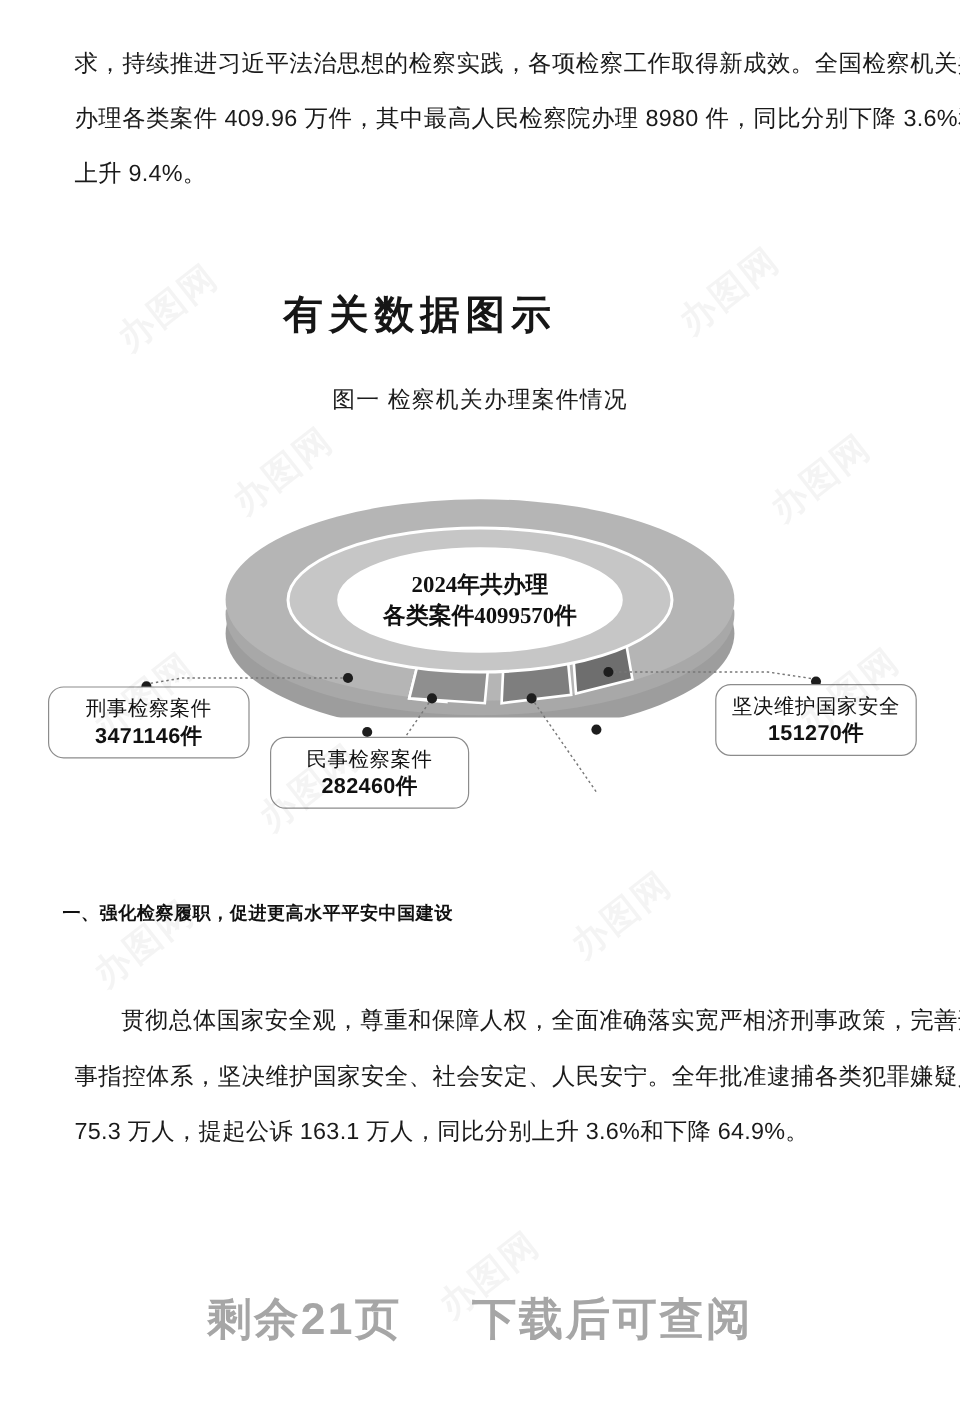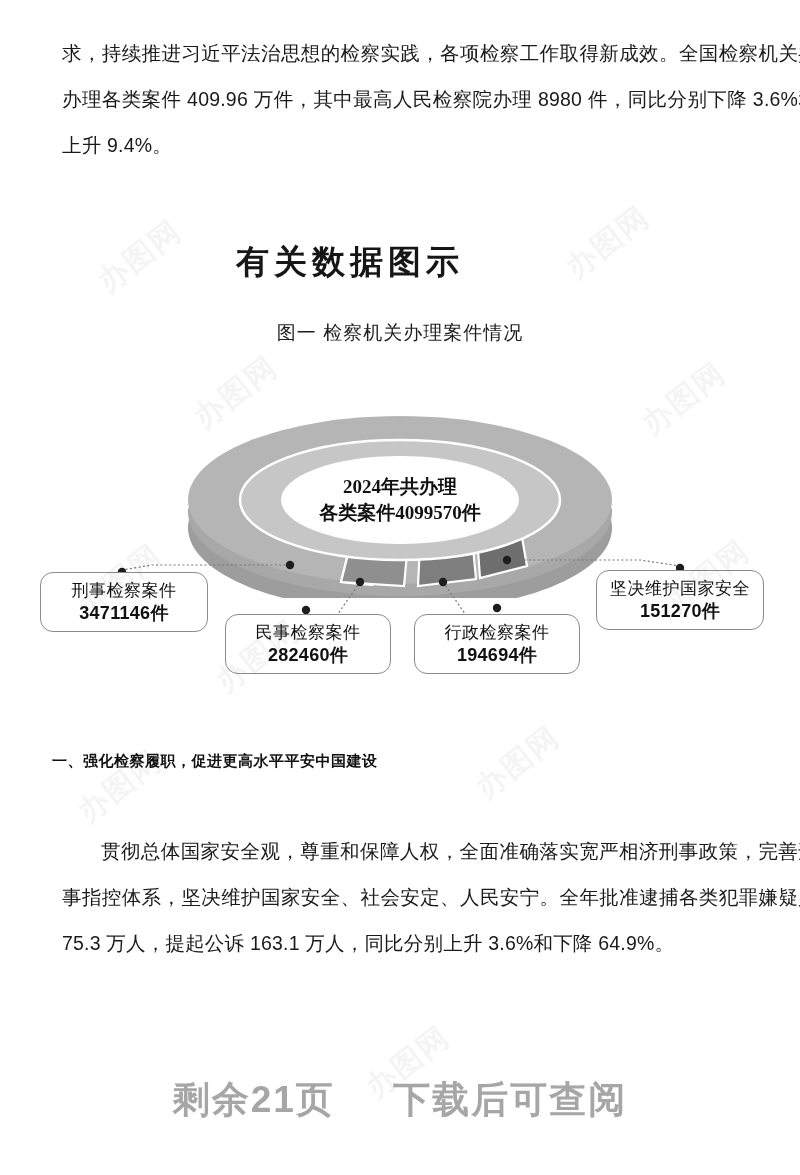--- a/index.html
+++ b/index.html
@@ -192,24 +192,20 @@
   <div class="callout" style="left:40px;top:572px;width:168px;height:60px;">
     <span class="l1">刑事检察案件</span>
     <span class="l2">3471146件</span>
   </div>
 
   <div class="callout" style="left:225px;top:614px;width:166px;height:60px;">
     <span class="l1">民事检察案件</span>
     <span class="l2">282460件</span>
   </div>
 
-  <div class="callout" style="left:414px;top:614px;width:166px;height:60px;">
-    <span class="l1">行政检察案件</span>
-    <span class="l2">194694件</span>
-  </div>
 
   <div class="callout" style="left:596px;top:570px;width:168px;height:60px;">
     <span class="l1">坚决维护国家安全</span>
     <span class="l2">151270件</span>
   </div>
 
   <div class="sec-head" style="top:752px;">一、强化检察履职，促进更高水平平安中国建设</div>
 
   <div class="para indent" style="top:828px;">贯彻总体国家安全观，尊重和保障人权，全面准确落实宽严相济刑事政策，完善刑事指控体系，坚决维护国家安全、社会安定、人民安宁。全年批准逮捕各类犯罪嫌疑人 75.3 万人，提起公诉 163.1 万人，同比分别上升 3.6%和下降 64.9%。</div>
 

